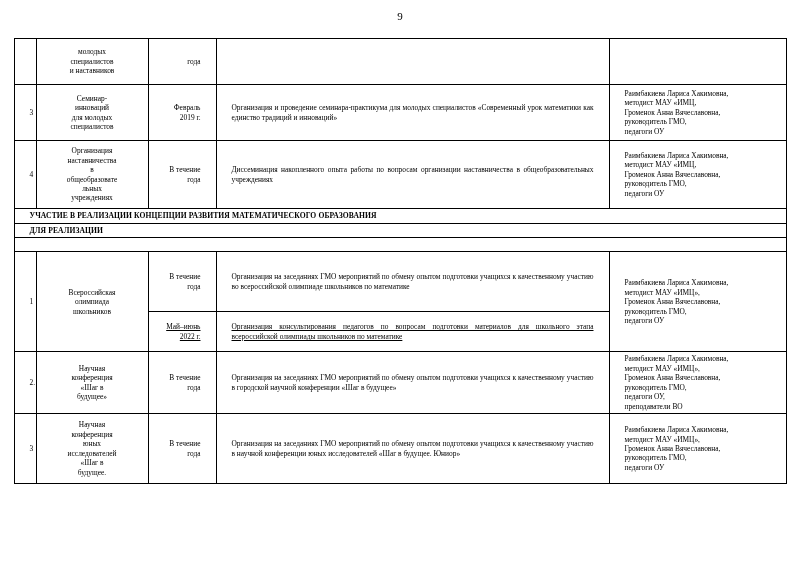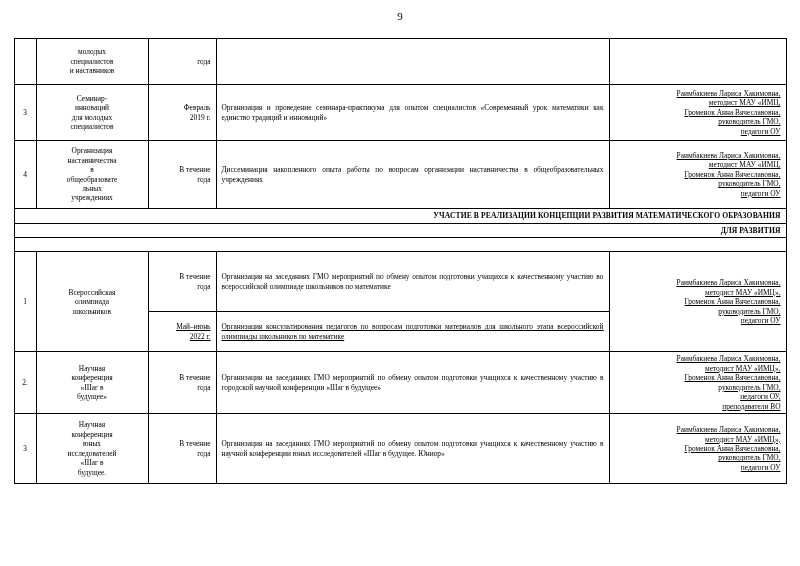--- a/index.html
+++ b/index.html
@@ -37,21 +37,21 @@
     border-collapse: collapse;
     table-layout: fixed;
     width: 772px;
     margin: 10px auto 0 auto;
     font-size: 7.4px;
   }
 
   table.doc-table td {
     border: 1px solid #000000;
     vertical-align: middle;
-    padding: 2px 5px;
+    padding: 2px 15px;
     line-height: 1.28;
   }
 
   
   col.c-num    { width: 22px; }
   col.c-name   { width: 112px; }
   col.c-term   { width: 68px; }
   col.c-desc   { width: 393px; }
   col.c-resp   { width: 177px; }
 
@@ -68,28 +68,27 @@
     vertical-align: middle;
   }
   .cell-desc {
     text-align: justify;
     text-align-last: left;
     vertical-align: middle;
     padding-left: 5px;
     padding-right: 5px;
   }
   .cell-resp {
-    text-align: right;
+    text-align: left;
     vertical-align: middle;
     line-height: 1.35;
-    text-decoration: underline;
   }
 
   .section-row td {
-    text-align: right;
+    text-align: left;
     font-weight: bold;
     letter-spacing: 0.1px;
     padding-top: 5px;
     padding-bottom: 5px;
     font-size: 7.6px;
   }
 
   .spacer-row td {
     border: none;
     height: 9px;
@@ -134,21 +133,21 @@
       </tr>
 
       <tr class="tall-b">
         <td class="cell-num multi">3</td>
         <td class="cell-name multi">Семинар-
 инноваций
 для молодых
 специалистов</td>
         <td class="cell-term multi">Февраль
 2019 г.</td>
-        <td class="cell-desc">Организация и проведение семинара-практикума для опытом специалистов «Современный урок математики как единство традиций и инноваций»</td>
+        <td class="cell-desc">Организация и проведение семинара-практикума для молодых специалистов «Современный урок математики как единство традиций и инноваций»</td>
         <td class="cell-resp multi">Раимбакиева Лариса Хакимовна,
 методист МАУ «ИМЦ,
 Громенок Анна Вячеславовна,
 руководитель ГМО,
 педагоги ОУ</td>
       </tr>
 
       <tr class="tall-c">
         <td class="cell-num multi">4</td>
         <td class="cell-name multi">Организация
@@ -165,21 +164,21 @@
 Громенок Анна Вячеславовна,
 руководитель ГМО,
 педагоги ОУ</td>
       </tr>
 
       <tr class="section-row">
         <td colspan="5">УЧАСТИЕ В РЕАЛИЗАЦИИ КОНЦЕПЦИИ РАЗВИТИЯ МАТЕМАТИЧЕСКОГО ОБРАЗОВАНИЯ</td>
       </tr>
 
       <tr class="section-row">
-        <td colspan="5">ДЛЯ РАЗВИТИЯ</td>
+        <td colspan="5">ДЛЯ РЕАЛИЗАЦИИ</td>
       </tr>
 
       <tr class="spacer-row">
         <td colspan="5"></td>
       </tr>
 
       <tr class="tall-d">
         <td class="cell-num multi" rowspan="2">1</td>
         <td class="cell-name multi" rowspan="2">Всероссийская
 олимпиада

